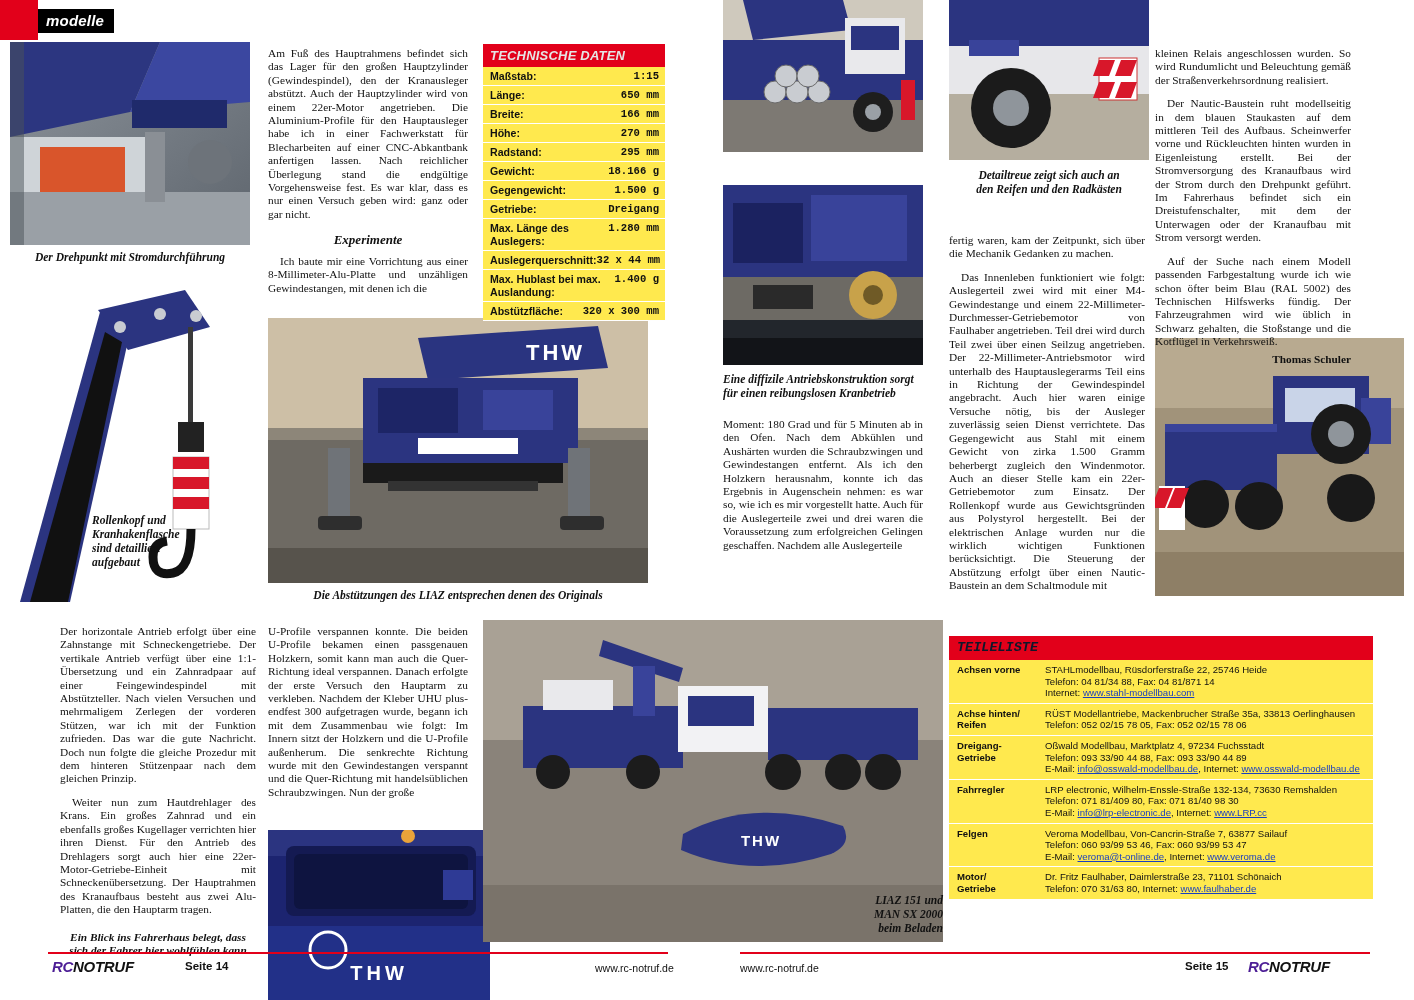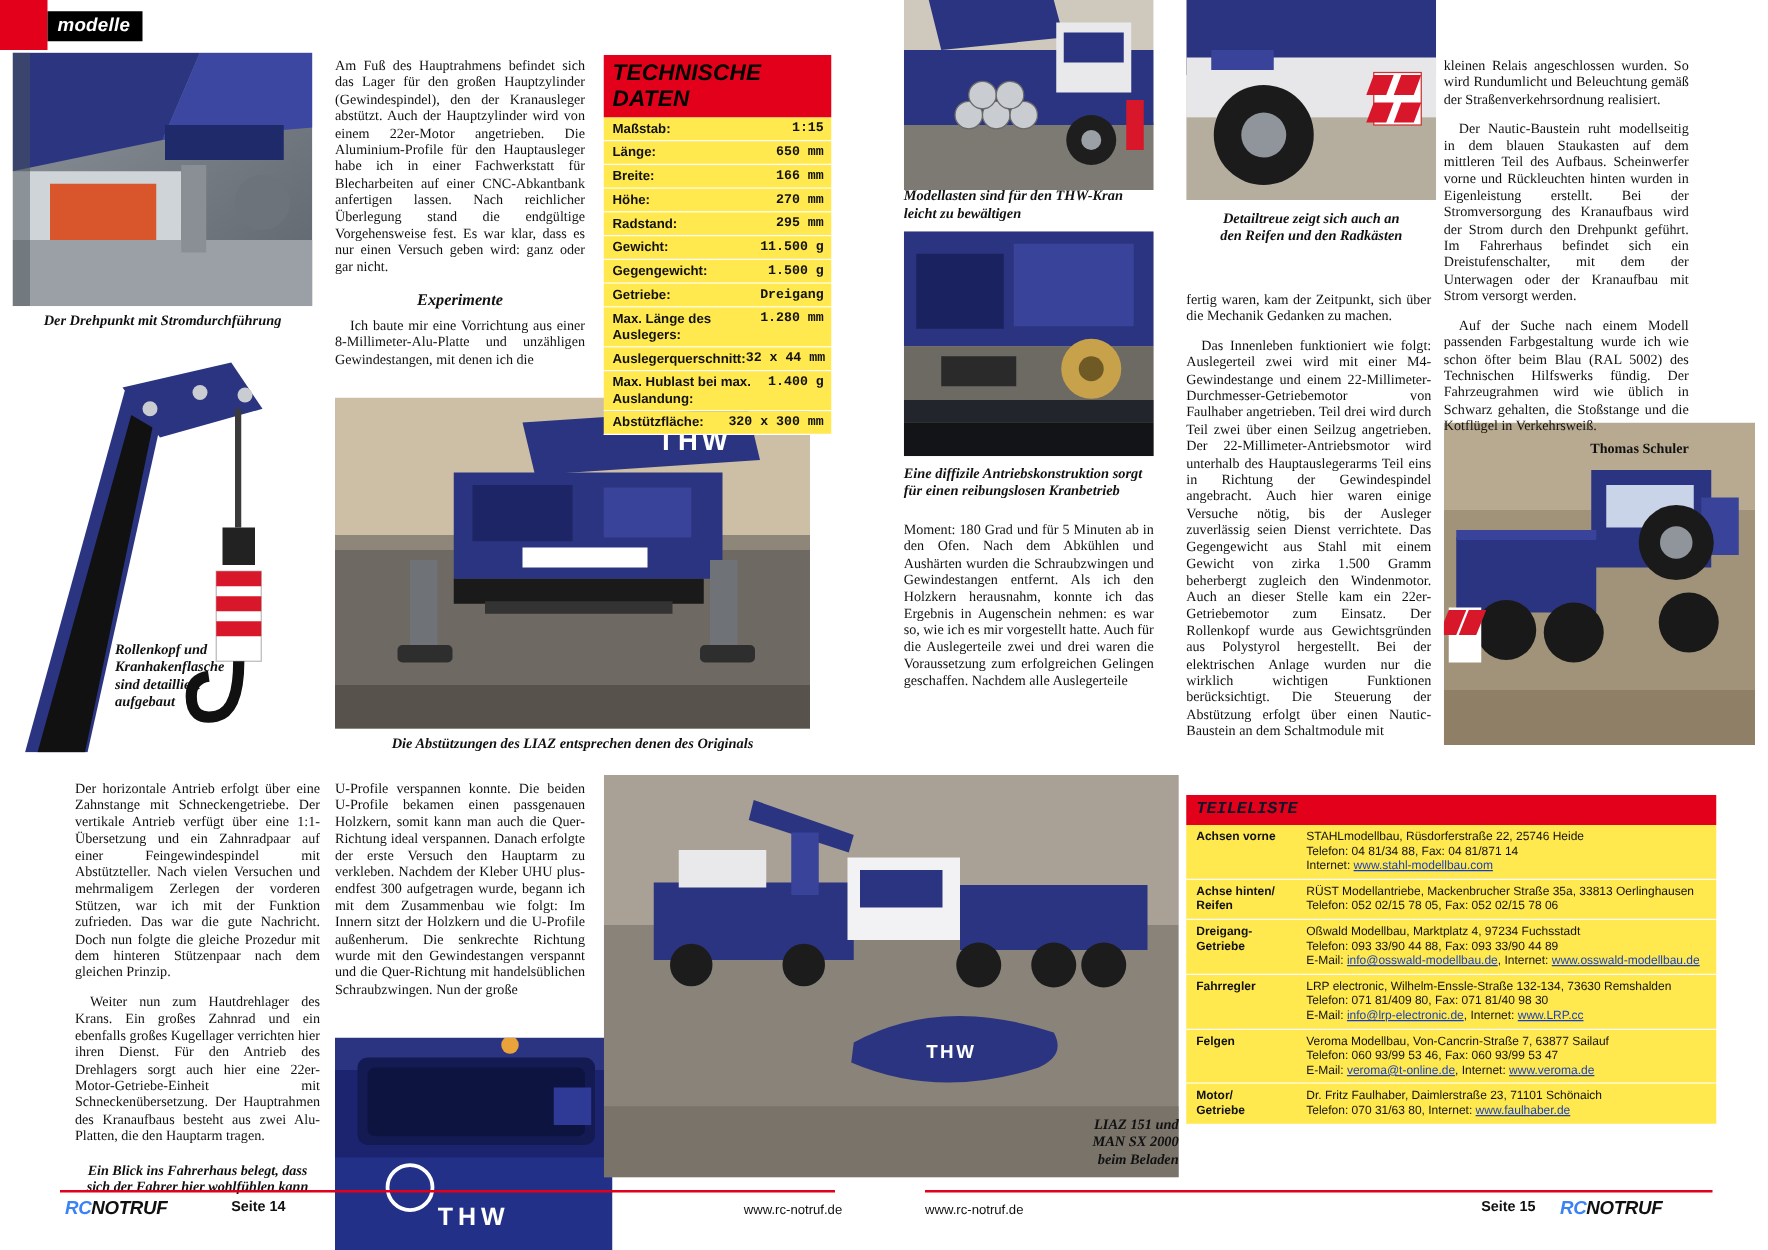--- a/index.html
+++ b/index.html
@@ -25,22 +25,22 @@
   .photo canvas, .photo .ph { width:100%; height:100%; display:block; }
 
   
   .mast-red { position:absolute; left:0; top:0; width:38px; height:40px; background:#e2001a; }
   .mast-box { position:absolute; left:38px; top:9px; height:24px; background:#000; padding:0 10px 0 8px;
               color:#fff; font-family:"Liberation Sans", sans-serif; font-style:italic; font-weight:bold;
               font-size:15px; line-height:24px; letter-spacing:0.2px; }
 
   
   .td-box { position:absolute; left:483px; top:44px; width:182px; }
-  .td-head { background:#e2001a; color:#000000; font-family:"Liberation Sans", sans-serif; font-style:italic;
-             font-weight:bold; font-size:18px; padding:4px 6px 4px 7px; letter-spacing:0.2px; }
+  .td-head { background:#e2001a; color:#e5e5e5; font-family:"Liberation Sans", sans-serif; font-style:italic;
+             font-weight:bold; font-size:13px; padding:4px 6px 4px 7px; letter-spacing:0.2px; }
   .td-row { background:#ffe94e; display:flex; justify-content:space-between; align-items:flex-start;
             border-bottom:1px solid #ffffff; padding:2.5px 6px 2.5px 7px;
             font-family:"Liberation Sans", sans-serif; font-weight:bold; font-size:10.6px; color:#111; line-height:13px; }
   .td-row .k { white-space:nowrap; }
   .td-row .v { text-align:right; white-space:nowrap;font-family:Liberation Mono, monospace; }
   .td-row.two .k { max-width:118px; white-space:normal; }
 
   
   .tl-box { position:absolute; left:949px; top:636px; width:424px; }
   .tl-head { background:#e2001a; color:#0f172a; font-family:Liberation Mono, monospace; font-style:italic;
@@ -48,21 +48,21 @@
   .tl-row { background:#ffe94e; display:flex; border-bottom:1px solid #fff; padding:4px 6px 4px 8px; }
   .tl-row .k { width:88px; flex:0 0 88px; font-family:"Liberation Sans", sans-serif; font-weight:bold;
                font-size:9.6px; line-height:11.6px; color:#111; }
   .tl-row .v { flex:1; font-family:"Liberation Sans", sans-serif; font-size:9.6px; line-height:11.6px; color:#111; }
   .tl-row .v a, .tl-row .v .lnk { color:#1a3fbf; text-decoration:underline; }
 
   
   .foot-rule { position:absolute; height:2px; background:#e2001a; }
   .logo { position:absolute; font-family:"Liberation Sans", sans-serif; font-weight:bold; font-style:italic;
           font-size:15px; letter-spacing:-0.3px; }
-  .logo .rc { color:#3b82f6; }
+  .logo .rc { color:#4c1d95; }
   .logo .nt { color:#111; }
   .pg { position:absolute; font-family:"Liberation Sans", sans-serif; font-weight:bold; font-size:11.5px; color:#111; }
   .url { position:absolute; font-family:"Liberation Sans", sans-serif; font-size:10.5px; color:#111; }
 </style>
 </head>
 <body>
 
 <div class="page">
 
   <div class="mast-red"></div>
@@ -170,24 +170,20 @@
         <circle cx="74" cy="92" r="11" fill="#c9ccd1" stroke="#6a6a6a"></circle>
         <circle cx="96" cy="92" r="11" fill="#c9ccd1" stroke="#6a6a6a"></circle>
         <circle cx="63" cy="76" r="11" fill="#c9ccd1" stroke="#6a6a6a"></circle>
         <circle cx="85" cy="76" r="11" fill="#c9ccd1" stroke="#6a6a6a"></circle>
       </g>
       <circle cx="150" cy="112" r="20" fill="#1e1e1e"></circle>
       <circle cx="150" cy="112" r="8" fill="#9aa0a6"></circle>
       <rect x="178" y="80" width="14" height="40" fill="#d8172a"></rect>
     </svg>
   </div>
-  <div class="cap" style="position:absolute; left:723px; top:150px; width:205px;">
-    <span style="white-space:pre-line">Modellasten sind für den THW-Kran
-leicht zu bewältigen</span>
-  </div>
 
   <div class="photo" style="left:723px; top:185px; width:200px; height:180px;">
     <svg class="ph" viewBox="0 0 200 180" preserveAspectRatio="none">
       <rect width="200" height="180" fill="#9c968c"></rect>
       <rect y="0" width="200" height="92" fill="#2b3480"></rect>
       <rect x="0" y="92" width="200" height="88" fill="#6d6a64"></rect>
       <rect x="10" y="18" width="70" height="60" fill="#1b2260"></rect>
       <rect x="88" y="10" width="96" height="66" fill="#39439a"></rect>
       <circle cx="150" cy="110" r="24" fill="#c8a24a"></circle>
       <circle cx="150" cy="110" r="10" fill="#6f5a26"></circle>
@@ -299,21 +295,21 @@
     <div class="td-row">
         <span class="k">Höhe:</span>
         <span class="v">270 mm</span>
       </div>
     <div class="td-row">
         <span class="k">Radstand:</span>
         <span class="v">295 mm</span>
       </div>
     <div class="td-row">
         <span class="k">Gewicht:</span>
-        <span class="v">11.500 g</span>
+        <span class="v">18.166 g</span>
       </div>
     <div class="td-row">
         <span class="k">Gegengewicht:</span>
         <span class="v">1.500 g</span>
       </div>
     <div class="td-row">
         <span class="k">Getriebe:</span>
         <span class="v">Dreigang</span>
       </div>
     <div class="td-row two">

